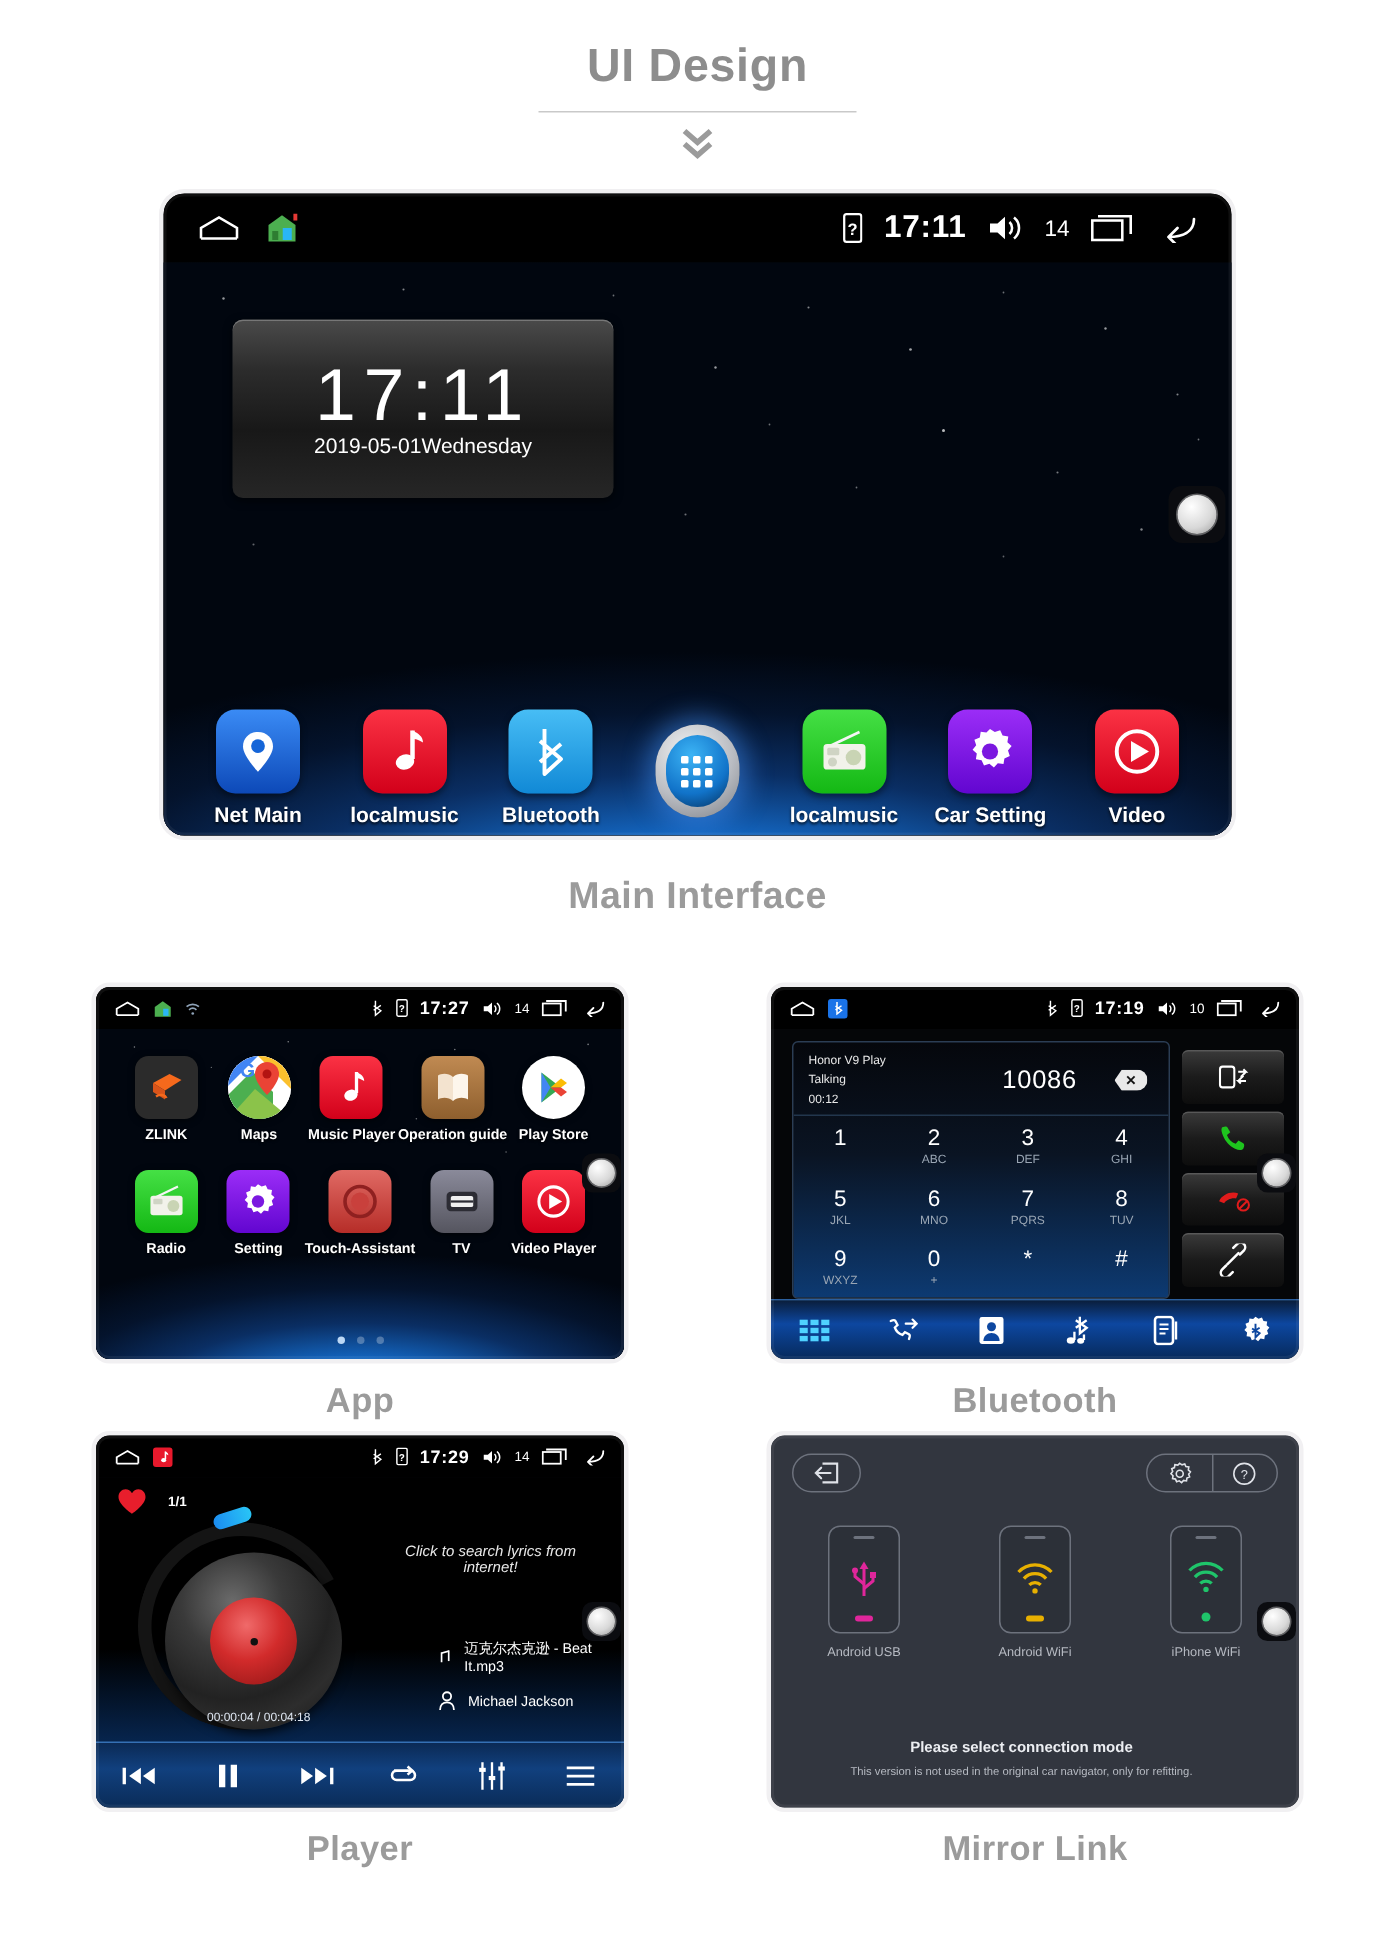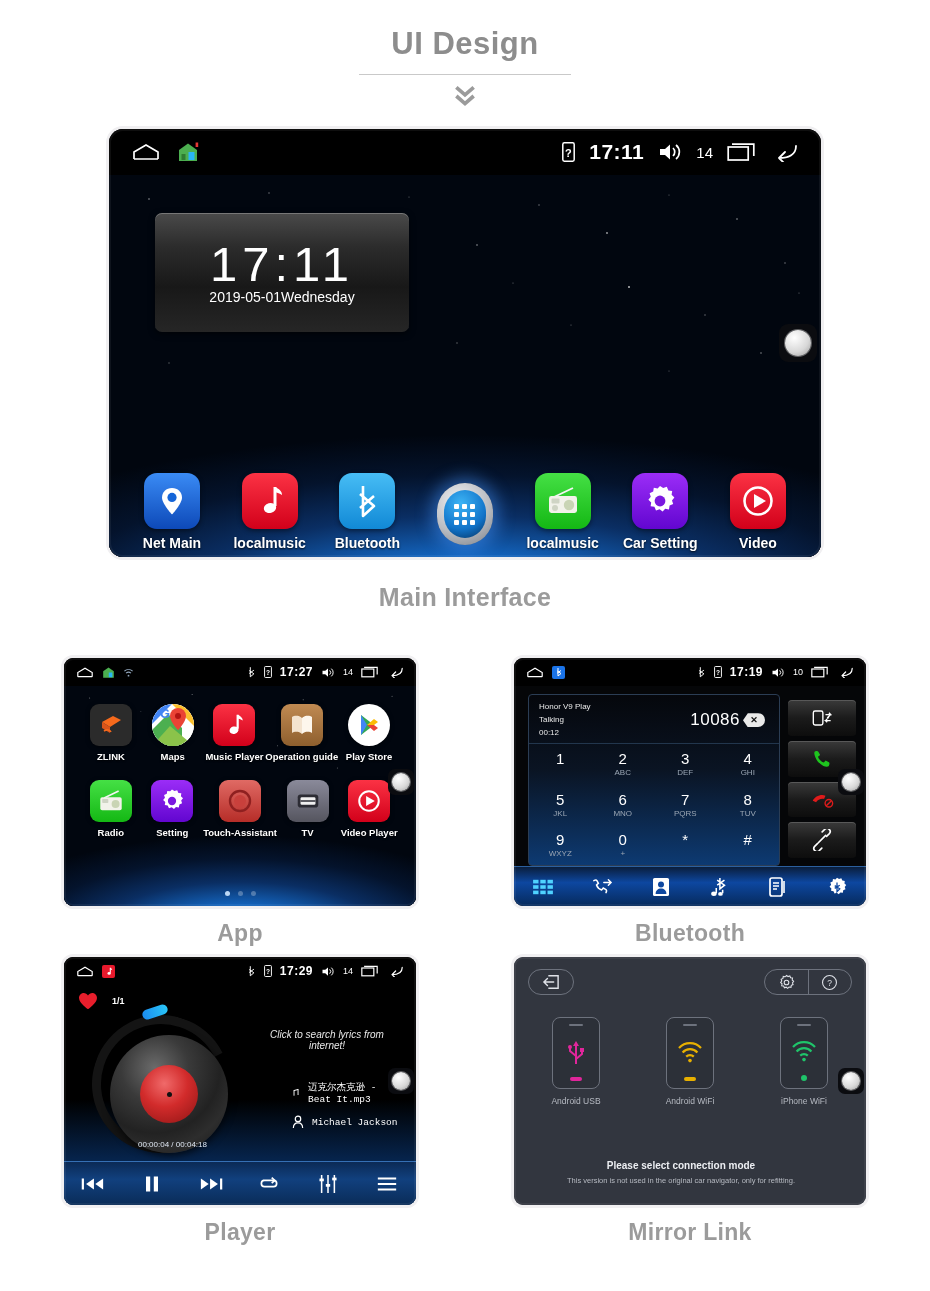--- a/index.html
+++ b/index.html
@@ -177,21 +177,21 @@
   .bt-body { position:absolute; left:0; right:0; top:28px; bottom:0; z-index:12;
              display:flex; flex-direction:column; }
   .bt-main { flex:1; display:flex; padding: 8px 10px 0 14px; gap: 8px; }
   .bt-panel {
     flex:1; border: 1px solid #2b3d54; border-radius: 4px;
     background: linear-gradient(180deg,#05070c 0%, #0a1423 44%, #0d3a72 100%);
     display:flex; flex-direction:column; overflow:hidden;
   }
   .bt-head { display:flex; padding: 6px 10px 4px; }
   .bt-head-l { font-size: 8px; color:#e9e9e9; line-height: 1.6; }
-  .bt-head-r { margin-left:auto; display:flex; align-items:center; gap: 3px; padding-right: 4px;}
+  .bt-head-r { margin-left:auto; display:flex; align-items:center; gap: 25px; padding-right: 4px;}
   .bt-number { font-size: 17px; color:#fff; letter-spacing: 0.5px; }
   .bt-del {
     width: 22px; height: 14px; background:#e9e9e9; color:#111;
     border-radius: 3px 7px 7px 3px; font-size: 9px; font-weight:bold;
     display:flex; align-items:center; justify-content:center;
     clip-path: polygon(22% 0,100% 0,100% 100%,22% 100%, 0 50%);
   }
   .keypad { flex:1; display:grid; grid-template-columns: repeat(4,1fr); grid-template-rows: repeat(3,1fr);
             border-top: 1px solid #22364d; }
   .key { display:flex; flex-direction:column; align-items:center; justify-content:center; }
@@ -235,21 +235,21 @@
     display:flex; align-items:center; justify-content:center;
   }
   .vinyl-label {
     width: 58px; height: 58px; border-radius:50%;
     background: radial-gradient(circle at 42% 32%, #f06a6a 0%, #d22b2b 45%, #8d1414 100%);
     display:flex; align-items:center; justify-content:center;
   }
   .vinyl-hole { width: 5px; height:5px; border-radius:50%; background:#111; }
   .mus-right { position:absolute; left: 190px; right: 16px; top: 44px; }
   .mus-lyric { text-align:center; font-size: 10px; color:#e8e8e8; font-style: italic; }
-  .mus-meta { margin-top: 30px; padding-left: 38px; font-family: Liberation Mono, monospace; }
+  .mus-meta { margin-top: 42px; padding-left: 38px; }
   .mus-row { display:flex; align-items:center; gap: 8px; color:#fff; font-size: 9.5px; margin-top: 10px; }
   .mus-time { position:absolute; left: 74px; bottom: 56px; font-size: 8px; color:#dfe7f2; z-index: 16; }
   .mus-controls {
     position:absolute; left:0; right:0; bottom:0; height: 44px;
     display:flex; align-items:center; justify-content:space-around;
     background: linear-gradient(180deg,#0b2a55 0%, #11407e 40%, #0a2c58 100%);
     border-top: 1px solid #3570b5;
   }
   .mus-btn { width: 40px; height: 26px; display:flex; align-items:center; justify-content:center; }
 

